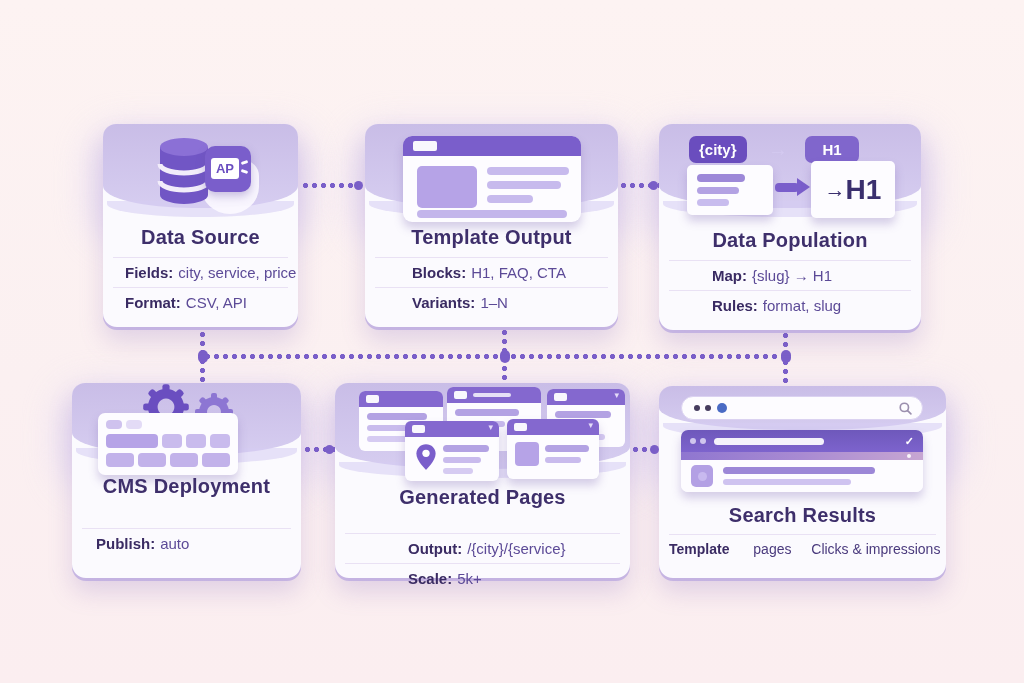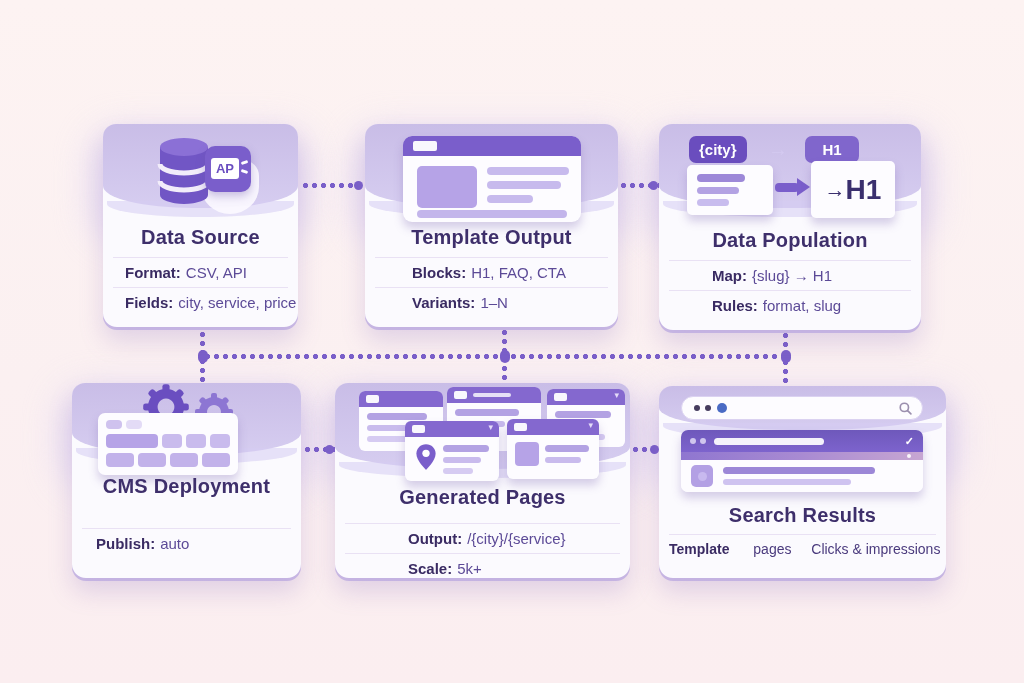--- a/index.html
+++ b/index.html
@@ -75,22 +75,22 @@
         <ellipse cx="29" cy="10" rx="24" ry="9" fill="#8b70d6"></ellipse>
       </svg>
       <div class="abs" style="left:102px;top:22px;width:46px;height:46px;background:#7a5ecb;border-radius:10px;box-shadow:0 4px 8px rgba(110,85,170,.35)">
         <div class="abs" style="left:6px;top:12px;width:28px;height:21px;background:#fff;border-radius:3px;text-align:center;line-height:21px;font-size:13px;font-weight:700;color:#6a4ec0">AP</div>
         <div class="abs" style="left:36px;top:15px;width:7px;height:3px;background:#fff;border-radius:2px;transform:rotate(-18deg)"></div>
         <div class="abs" style="left:36px;top:24px;width:7px;height:3px;background:#fff;border-radius:2px;transform:rotate(18deg)"></div>
       </div>
     </div>
     <div class="title" style="top:102px">Data Source</div>
     <div class="rowsbox" style="top:133px">
+      <div class="row" style="padding-left:12px"><span class="lbl">Fields:</span><span class="val">city, service, price</span></div>
       <div class="row" style="padding-left:12px"><span class="lbl">Format:</span><span class="val">CSV, API</span></div>
-      <div class="row" style="padding-left:12px"><span class="lbl">Fields:</span><span class="val">city, service, price</span></div>
     </div>
   </div>
 
   <div class="card" style="left:365px;top:124px;width:253px;height:203px">
     <div class="hdr" style="height:84px"></div>
     <div class="iconwrap">
       <div class="abs shadowed" style="left:38px;top:12px;width:178px;height:86px;background:#fdfcff;border-radius:9px">
         <div class="abs" style="left:0;top:0;right:0;height:20px;background:#7a5ecb;border-radius:9px 9px 0 0">
           <div class="abs" style="left:10px;top:5px;width:24px;height:10px;background:rgba(255,255,255,.95);border-radius:2px"></div>
         </div>
@@ -226,21 +226,21 @@
         <div class="mbar">
             <div class="msq"></div>
           <div class="chev">▾</div>
           </div>
         <div class="abs" style="left:8px;top:23px;width:24px;height:24px;background:#b6a3e7;border-radius:4px"></div>
         <div class="mline" style="left:38px;top:26px;width:44px;height:7px;background:#b3a2e3"></div>
         <div class="mline" style="left:38px;top:38px;width:36px;height:6px;background:#c9bbed"></div>
       </div>
     </div>
     <div class="title" style="top:103px">Generated Pages</div>
-    <div class="rowsbox" style="top:140px">
+    <div class="rowsbox" style="top:150px">
       <div class="row" style="padding-left:63px"><span class="lbl">Output:</span><span class="val">/{city}/{service}</span></div>
       <div class="row" style="padding-left:63px"><span class="lbl">Scale:</span><span class="val">5k+</span></div>
     </div>
   </div>
 
   <div class="card" style="left:659px;top:386px;width:287px;height:192px">
     <div class="hdr" style="height:44px"></div>
     <div class="iconwrap">
       <div class="abs" style="left:22px;top:10px;width:242px;height:24px;background:#fdfcff;border:1px solid #dbd2f1;border-radius:13px;display:flex;align-items:center;box-sizing:border-box;padding:0 9px 0 12px">
         <span style="width:6px;height:6px;border-radius:50%;background:#463c5e;margin-right:5px"></span>

